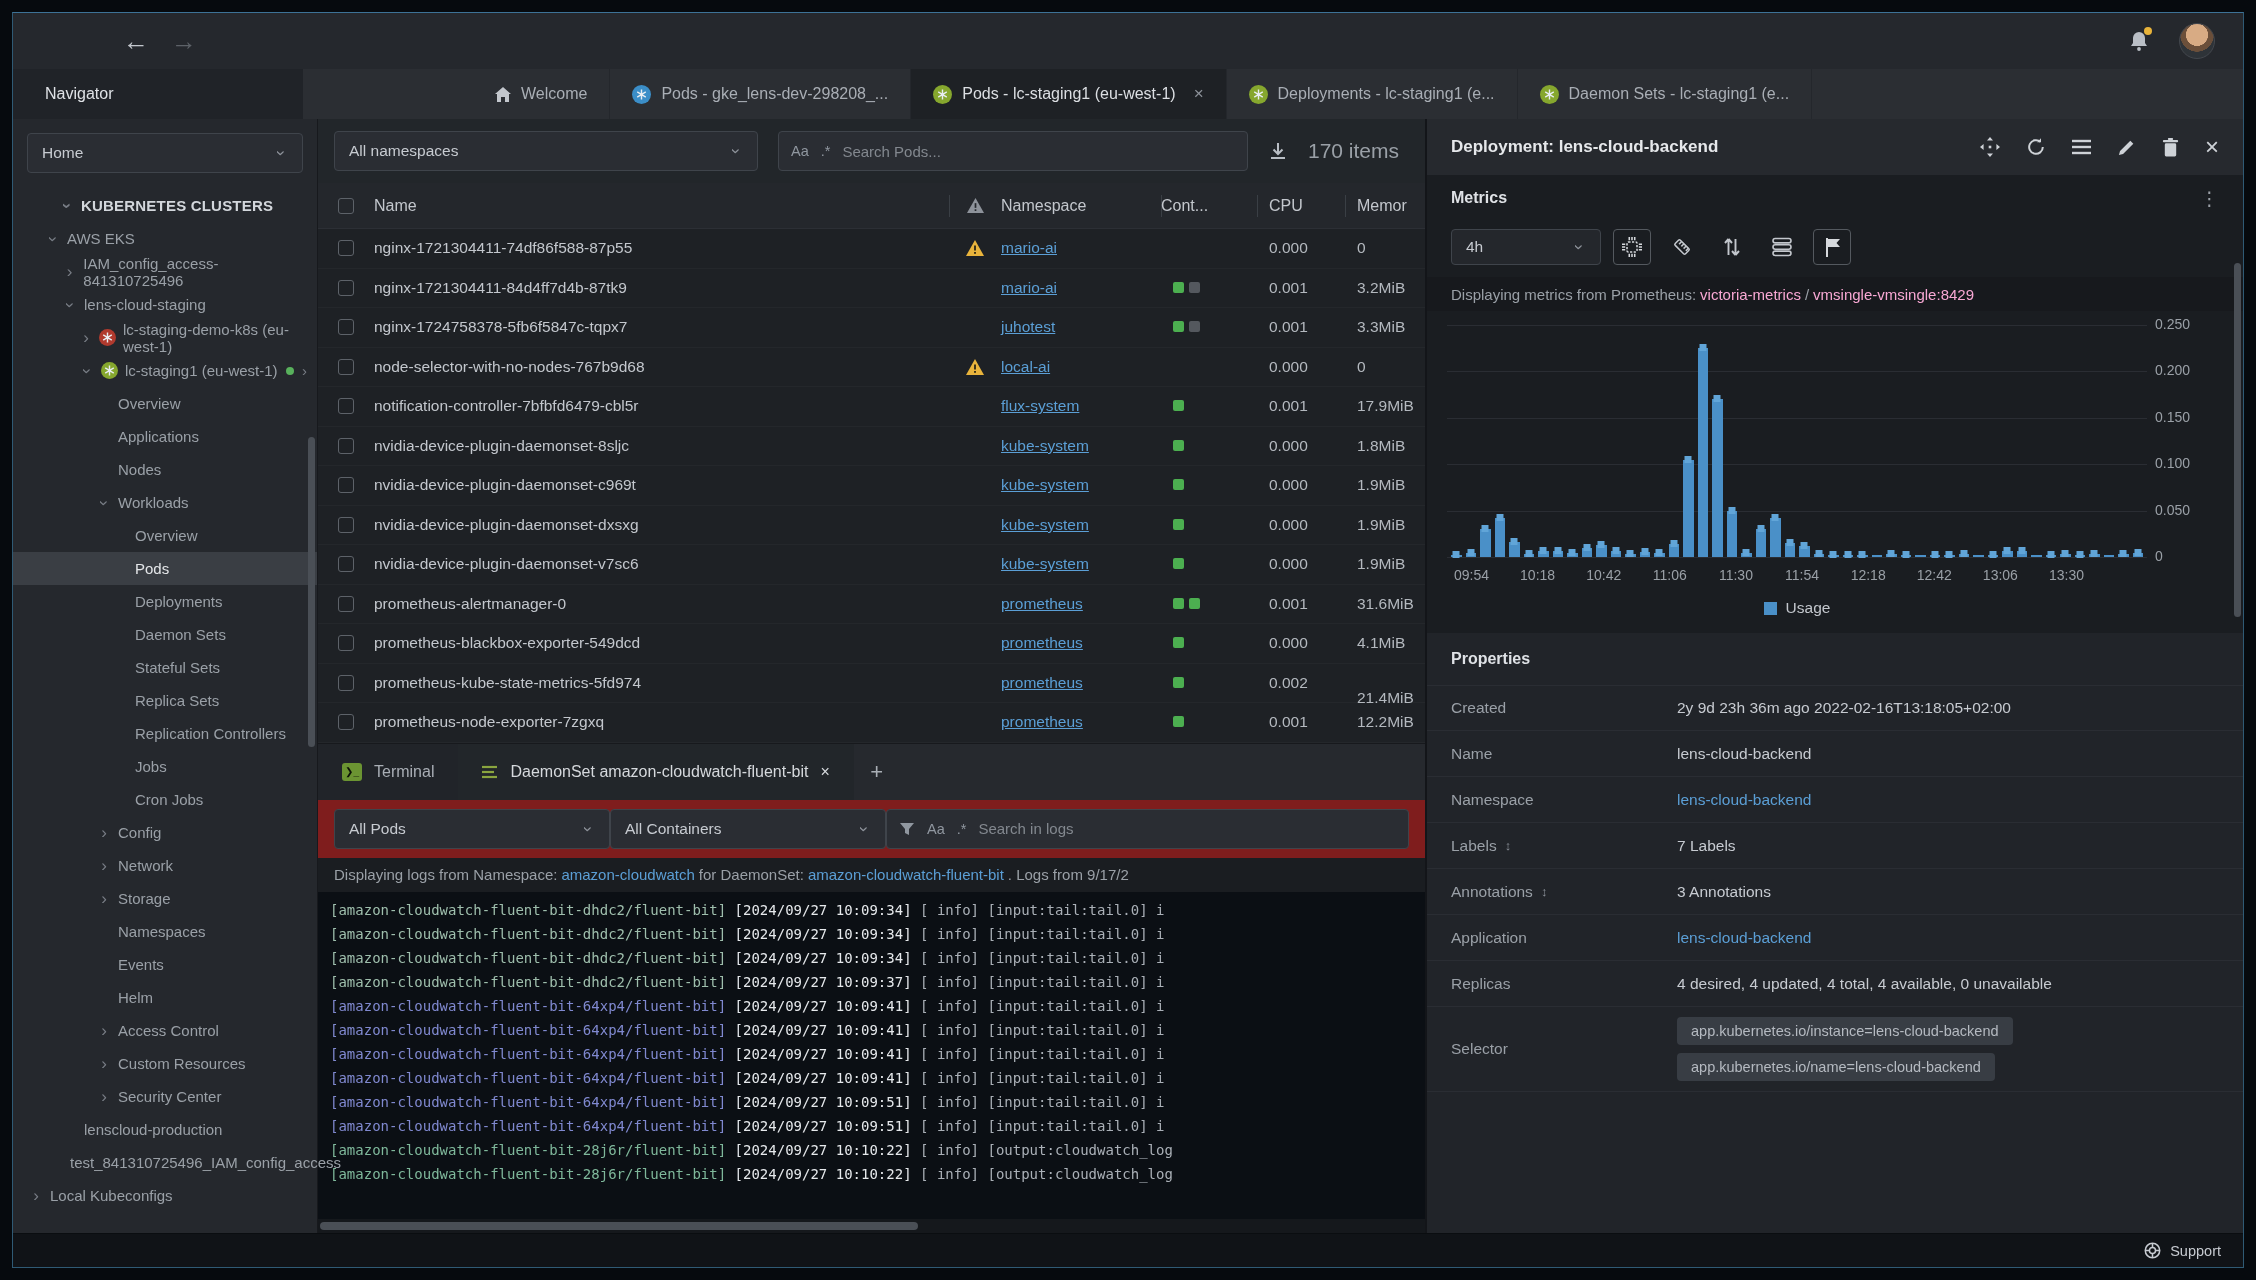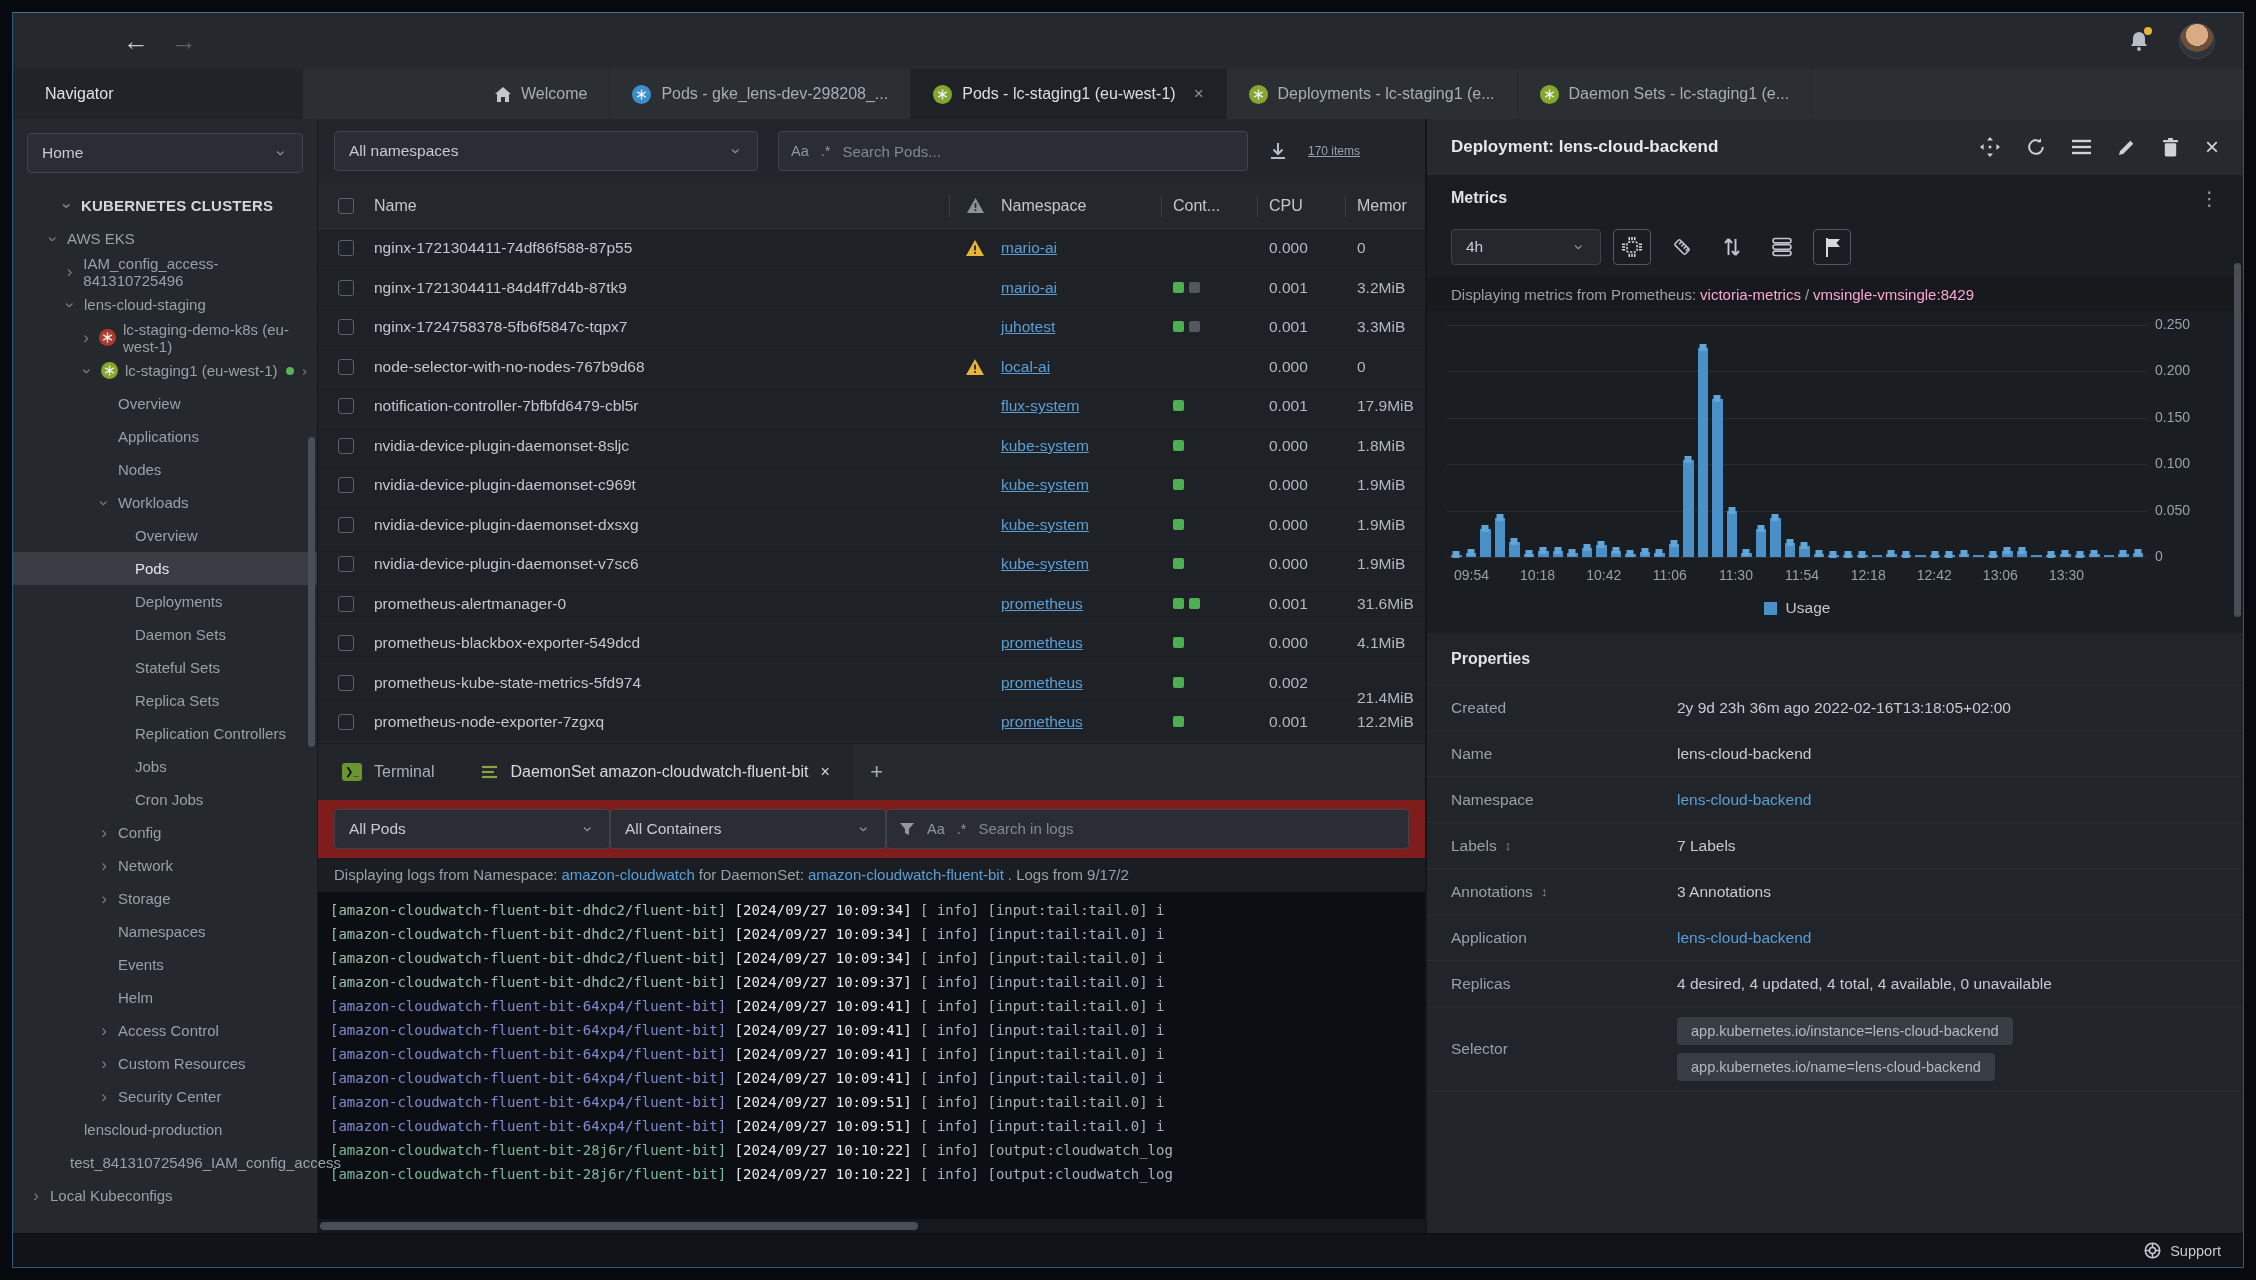--- a/index.html
+++ b/index.html
@@ -59,21 +59,21 @@
   .pods-toolbar { height:64px; background:#22262a; display:flex; align-items:center; gap:20px;
     padding:0 16px; flex:0 0 auto; }
   .pods-toolbar .select { width:424px; }
   .searchbox { height:40px; background:#2a2d33; border:1px solid #3f444b; border-radius:4px;
     display:flex; align-items:center; padding:0 12px; gap:12px; }
   .pods-toolbar .searchbox { width:470px; }
   .sx { color:#9097a0; font-size:14.5px; cursor:pointer; }
   .searchbox input { background:transparent; border:none; outline:none; color:#c7cbd1;
     font-size:15px; font-family:inherit; flex:1; }
   .searchbox input::placeholder { color:#83888f; }
-  .items-count { color:#9aa0a7; font-size:12px;text-decoration:underline; }
+  .items-count { color:#9aa0a7; font-size:21px; }
 
   .thead { height:46px; display:flex; align-items:center; background:#24272c;
     border-bottom:1px solid #2c2f35; color:#c3c7cd; font-size:16px; flex:0 0 auto; }
   .tcell-check { width:56px; display:flex; justify-content:center; flex:0 0 auto; }
   .checkbox { width:16px; height:16px; border:1.5px solid #5d6269; border-radius:3px; cursor:pointer; }
   .tcell-name { flex:1 1 auto; min-width:0; }
   .tcell-warn { width:52px; flex:0 0 auto; display:flex; justify-content:center; }
   .tcell-ns { width:160px; flex:0 0 auto; }
   .tcell-cont { width:96px; flex:0 0 auto; }
   .tcell-cpu { width:88px; flex:0 0 auto; }
@@ -418,21 +418,21 @@
         <div class="hsep"></div>
         <div class="tcell-warn">
           <svg width="19" height="17" viewBox="0 0 20 18">
               <path d="M10 1 19 17H1z" fill="#8d929a"></path>
               <rect x="9.1" y="6.5" width="1.8" height="5" fill="#24272c"></rect>
               <rect x="9.1" y="13" width="1.8" height="1.8" fill="#24272c"></rect>
             </svg>
         </div>
         <div class="tcell-ns">Namespace</div>
         <div class="hsep"></div>
-        <div class="tcell-cont" style="padding-left:12px;">Cont...</div>
+        <div class="tcell-cont" style="">Cont...</div>
         <div class="hsep"></div>
         <div class="tcell-cpu" style="padding-left:12px;">CPU</div>
         <div class="hsep"></div>
         <div class="tcell-mem" style="padding-left:12px;">Memor</div>
       </div>
 
       <div id="pods-rows">
           <div class="trow">
             <div class="tcell-check">
               <span class="checkbox"></span>

